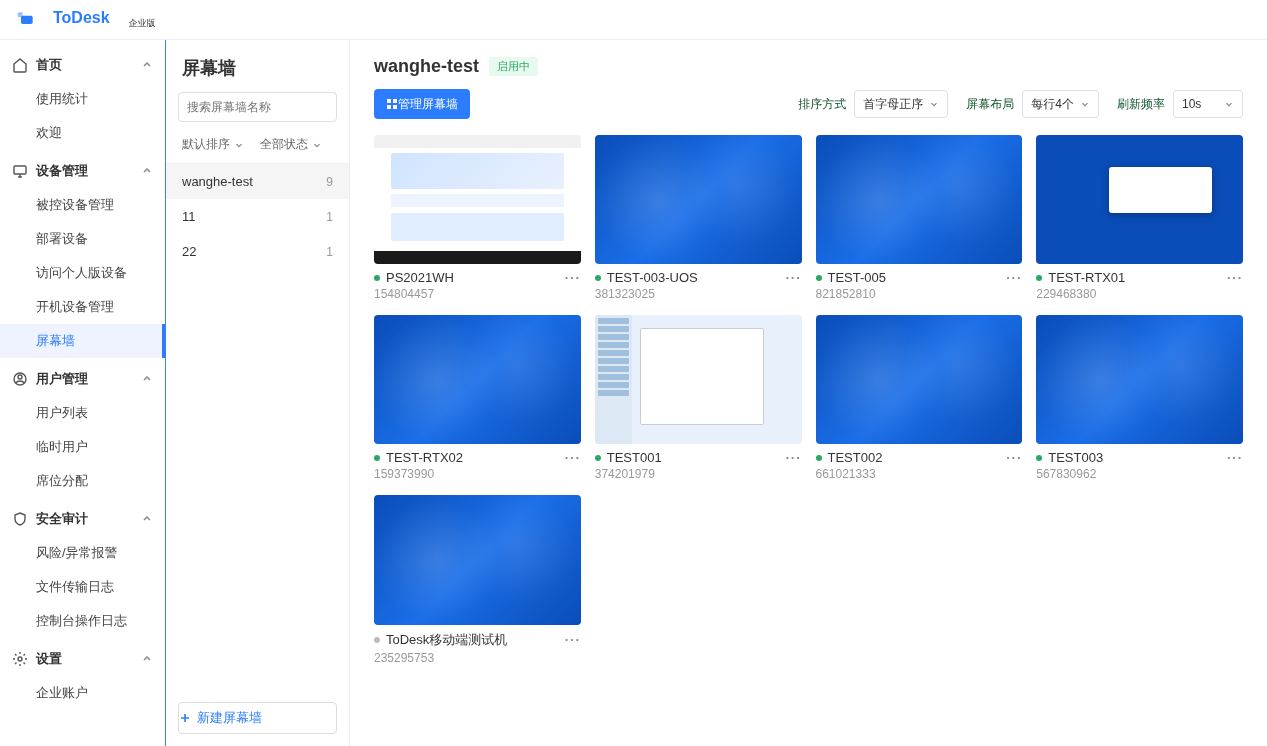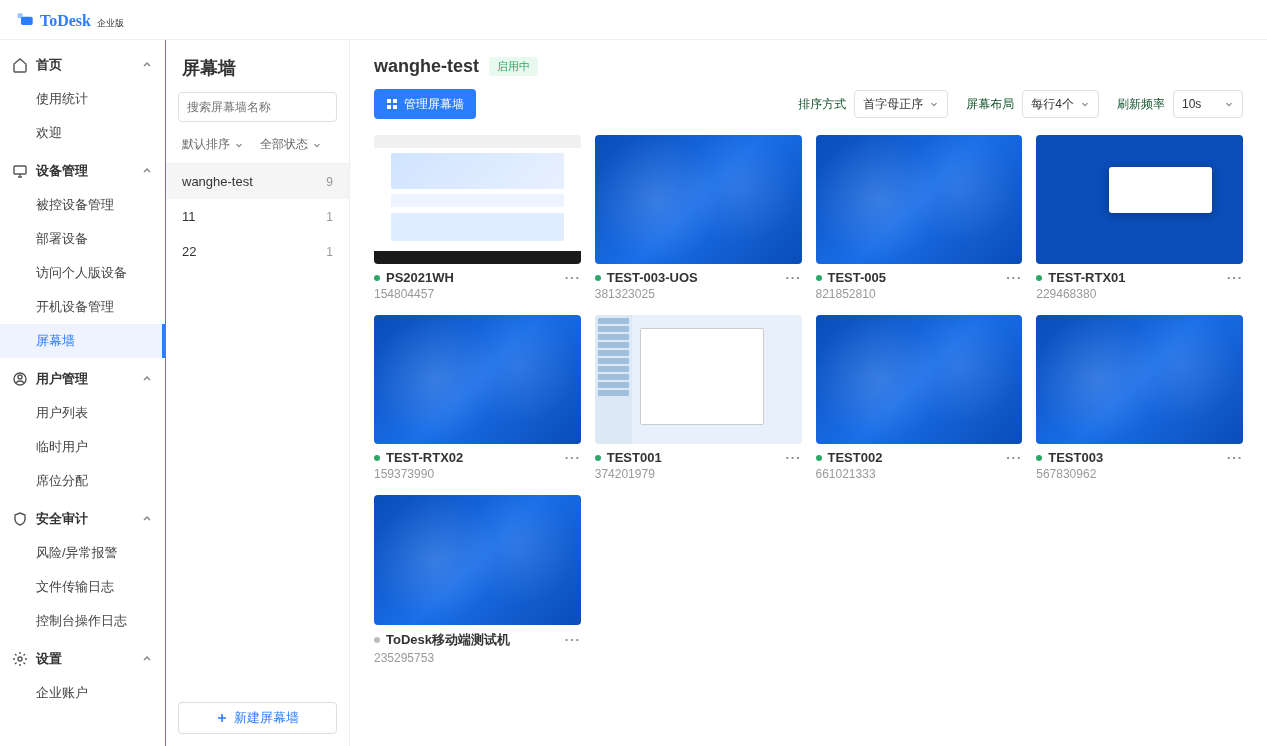--- a/index.html
+++ b/index.html
@@ -1,21 +1,21 @@
 <!DOCTYPE html>
 <html><head>
 <meta charset="utf-8">
 <style>
 * { margin: 0; padding: 0; box-sizing: border-box; }
 body { font-family: -apple-system, BlinkMacSystemFont, "Segoe UI", "PingFang SC", "Microsoft YaHei", sans-serif; font-size: 13px; color: #333; background: #fff; }
 .app { width: 1267px; height: 746px; display: flex; flex-direction: column; overflow: hidden; }
 
 
 .header { height: 40px; border-bottom: 1px solid #eee; display: flex; align-items: center; padding: 0 16px; }
-.logo { display: flex; align-items: flex-end; gap: 4px; font-family: Liberation Serif, serif; }
+.logo { display: flex; align-items: flex-start; gap: 17px; }
 .logo-icon { width: 20px; height: 20px; position: relative; }
 .logo-icon svg { width: 100%; height: 100%; }
 .logo-text { color: #2b7cff; font-weight: 700; font-size: 16px; }
 .logo-sub { font-size: 9px; color: #333; margin-left: 2px; margin-top: 8px; }
 .header-right { margin-left: auto; display: flex; align-items: center; gap: 28px; color: #333; font-size: 13px; }
 .header-right .item { display: flex; align-items: center; gap: 4px; cursor: pointer; }
 .chevron-down { width: 10px; height: 10px; }
 .user-icon { width: 14px; height: 14px; }
 
 
@@ -37,30 +37,30 @@
 .search-wrap { padding: 0 12px 8px; }
 .search { display: flex; align-items: center; border: 1px solid #e0e0e0; border-radius: 4px; height: 30px; padding: 0 8px; }
 .search input { flex: 1; border: none; outline: none; font-size: 12px; background: transparent; }
 .search .search-icon { width: 14px; height: 14px; color: #888; }
 .filters { display: flex; gap: 16px; padding: 6px 16px 10px; color: #666; font-size: 12px; border-bottom: 1px solid #f0f0f0; }
 .filters .filter { display: flex; align-items: center; gap: 4px; cursor: pointer; }
 .wall-item { display: flex; align-items: center; justify-content: space-between; padding: 10px 16px; cursor: pointer; font-size: 13px; }
 .wall-item.active { background: #f5f5f5; }
 .wall-item .count { color: #999; font-size: 12px; }
 .new-wall-wrap { padding: 12px; }
-.new-wall { width: 100%; height: 32px; border: 1px solid #ddd; border-radius: 4px; background: #fff; display: flex; align-items: center; justify-content: center; gap: 6px; color: #2b7cff; cursor: pointer; font-size: 13px; }
+.new-wall { width: 100%; height: 32px; border: 1px solid #ddd; border-radius: 4px; background: #fff; display: flex; align-items: center; gap: 6px; color: #2b7cff; cursor: pointer; font-size: 13px; }
 .new-wall .plus-icon { width: 12px; height: 12px; }
 
 
 .main { flex: 1; overflow-y: auto; padding: 16px 24px; }
 .main-header { display: flex; align-items: center; gap: 10px; margin-bottom: 12px; }
 .main-title { font-size: 18px; font-weight: 600; }
 .status-badge { background: #e8f9ef; color: #2ba866; font-size: 11px; padding: 2px 8px; border-radius: 3px; }
 .toolbar { display: flex; align-items: center; gap: 20px; margin-bottom: 16px; }
-.manage-btn { background: #2b7cff; color: #fff; border: none; border-radius: 4px; height: 30px; padding: 0 12px; display: flex; align-items: center; gap: 6px; cursor: pointer; font-size: 12px; }
+.manage-btn { background: #2b7cff; color: #fff; border: none; border-radius: 4px; height: 30px; padding: 0 12px; display: flex; align-items: center; cursor: pointer; font-size: 12px; }
 .manage-btn .grid-icon { width: 12px; height: 12px; }
 .toolbar-right { margin-left: auto; display: flex; align-items: center; gap: 18px; }
 .control { display: flex; align-items: center; gap: 8px; font-size: 12px; }
 .control label { color: #14532d; }
 .select { display: flex; align-items: center; gap: 6px; border: 1px solid #e0e0e0; border-radius: 4px; height: 28px; padding: 0 8px; cursor: pointer; min-width: 70px; justify-content: space-between; }
 
 
 .grid { display: grid; grid-template-columns: repeat(4, 1fr); gap: 14px; }
 .card { display: flex; flex-direction: column; }
 .thumb { width: 100%; aspect-ratio: 16/10; border-radius: 4px; overflow: hidden; background: #f5f5f5; display: flex; align-items: center; justify-content: center; position: relative; }
@@ -77,21 +77,21 @@
 .thumb-web .topbar { position: absolute; top: 0; left: 0; right: 0; height: 10%; background: #f0f0f0; }
 .thumb-web .hero { position: absolute; top: 14%; left: 8%; right: 8%; height: 28%; background: linear-gradient(135deg,#d0e4ff,#e8f0ff); border-radius: 2px; }
 .thumb-web .strip1 { position: absolute; top: 46%; left: 8%; right: 8%; height: 10%; background: #eef4ff; }
 .thumb-web .strip2 { position: absolute; top: 60%; left: 8%; right: 8%; height: 22%; background: #e0ecff; border-radius: 2px; }
 .thumb-web .footer { position: absolute; bottom: 0; left: 0; right: 0; height: 10%; background: #1a1a1a; }
 .card-meta { padding-top: 6px; }
 .card-title-row { display: flex; align-items: center; gap: 6px; }
 .status-dot { width: 6px; height: 6px; border-radius: 50%; flex-shrink: 0; }
 .status-online { background: #2ba866; }
 .status-offline { background: #bbb; }
-.card-title { font-size: 13px; font-weight: 700; color: #333; }
+.card-title { font-size: 13px; font-weight: 400; color: #333; }
 .card-more { margin-left: auto; color: #888; cursor: pointer; font-weight: 700; letter-spacing: 1px; }
 .card-id { font-size: 12px; color: #999; margin-top: 2px; }
 
 
 svg { display: block; }
 </style>
 </head>
 <body>
 
 <div class="app">

